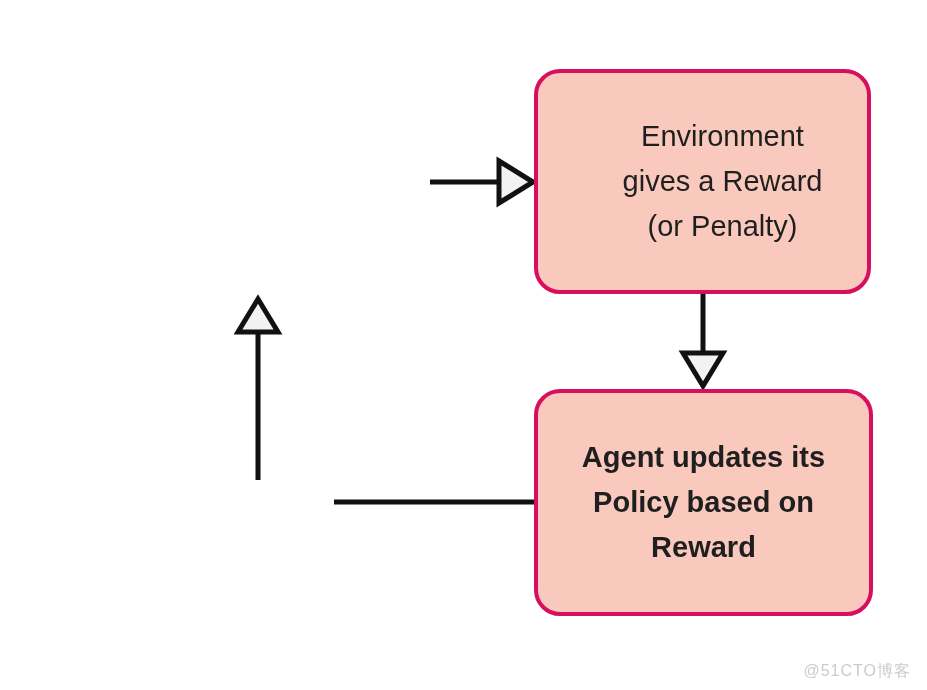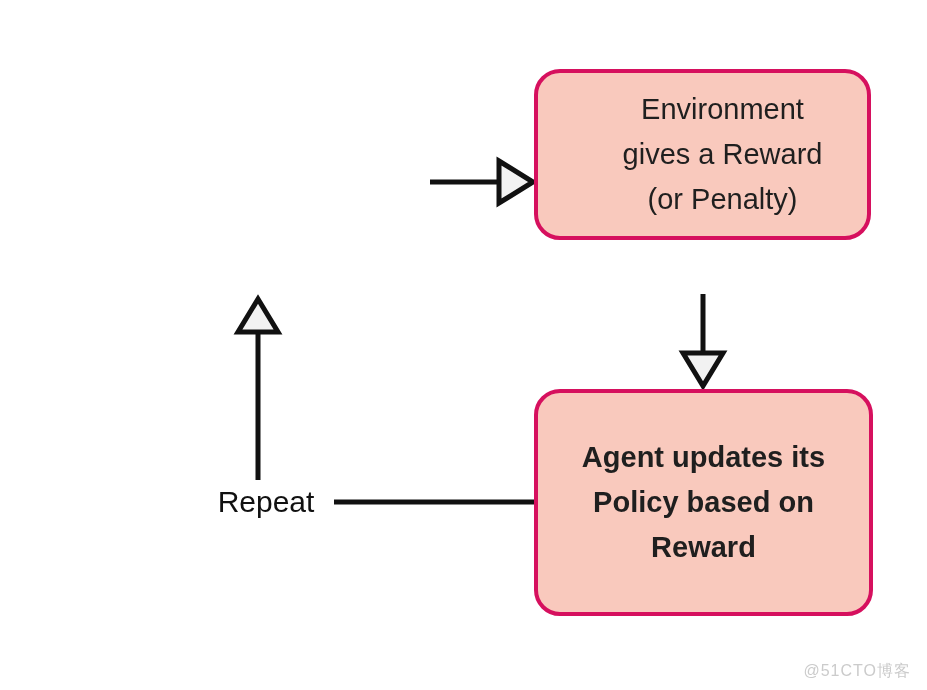--- a/index.html
+++ b/index.html
@@ -44,21 +44,21 @@
   .node-action {
     left: 90px;
     top: 69px;
     width: 339px;
     height: 225px;
   }
   .node-environment {
     left: 534px;
     top: 69px;
     width: 337px;
-    height: 171px;
+    height: 225px;
     padding-left: 40px;
   }
   .node-update {
     left: 534px;
     top: 389px;
     width: 339px;
     height: 227px;
     font-weight: bold;
   }
   .repeat-label {
@@ -108,17 +108,16 @@
 gives a Reward
 (or Penalty)</span>
   </div>
 
   <div class="node node-update">
     <span class="label">Agent updates its
 Policy based on
 Reward</span>
   </div>
 
-  <div class="repeat-label">Repeat</div>
 
   <div class="watermark">@51CTO博客</div>
 
 </div>
 
 </body></html>

